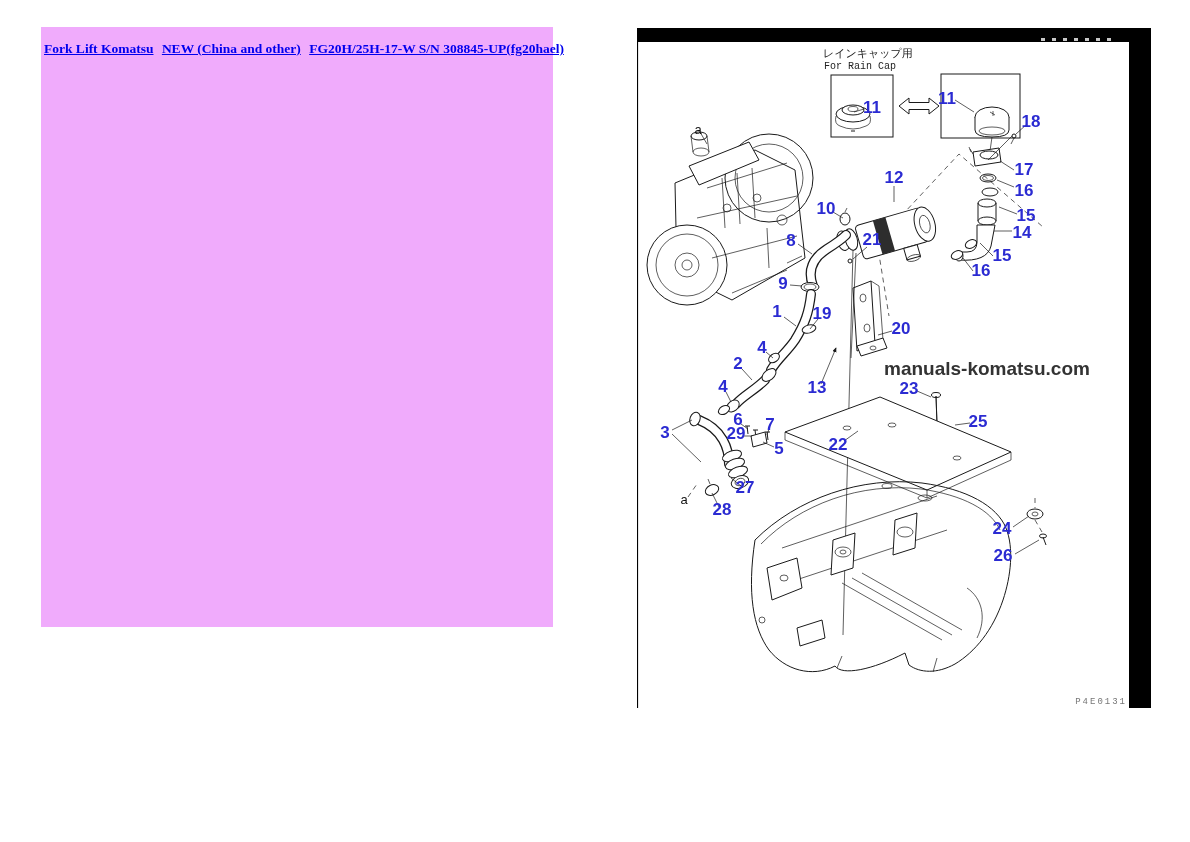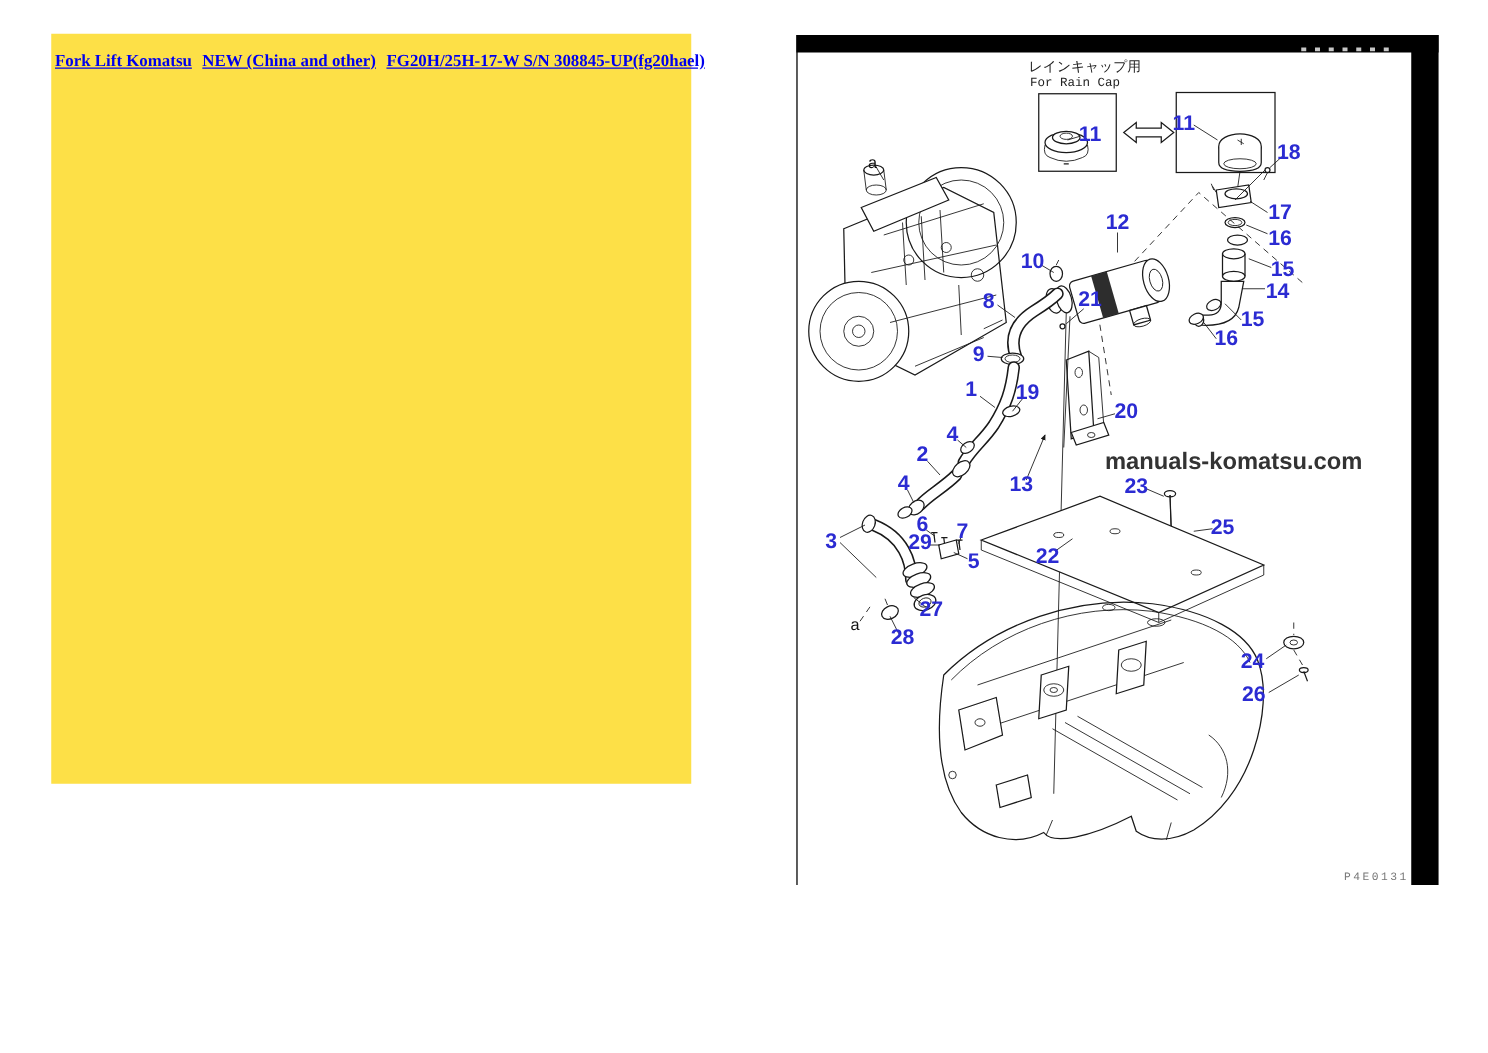--- a/index.html
+++ b/index.html
@@ -1,19 +1,19 @@
 <!DOCTYPE html>
 <html><head>
 <meta charset="utf-8">
 <style>
   html,body{margin:0;padding:0;background:#fff;}
   body{width:1190px;height:842px;position:relative;overflow:hidden;
        font-family:"Liberation Sans",sans-serif;}
   .preview-panel{position:absolute;left:41px;top:27px;width:512px;height:600px;
-       background:#fde047;}
+       background:#f0abfc;}
   .link-line{position:absolute;left:3px;top:14px;white-space:nowrap;
        font-family:"Liberation Serif",serif;font-size:13.5px;font-weight:bold;}
   .link-line a{color:#0000ee;text-decoration:underline;margin-right:5px;cursor:pointer;}
   .diagram-page{position:absolute;left:637px;top:28px;width:514px;height:680px;}
   svg text{user-select:none;}
   .co{fill:#2b2bd2;font-family:"Liberation Sans",sans-serif;font-size:17px;
       font-weight:600;text-anchor:middle;cursor:pointer;}
   .letter{fill:#111;font-family:"Liberation Sans",sans-serif;font-size:13px;
       text-anchor:middle;}
   .hdr-ja{fill:#222;font-size:11px;font-family:"DejaVu Sans",sans-serif;}

